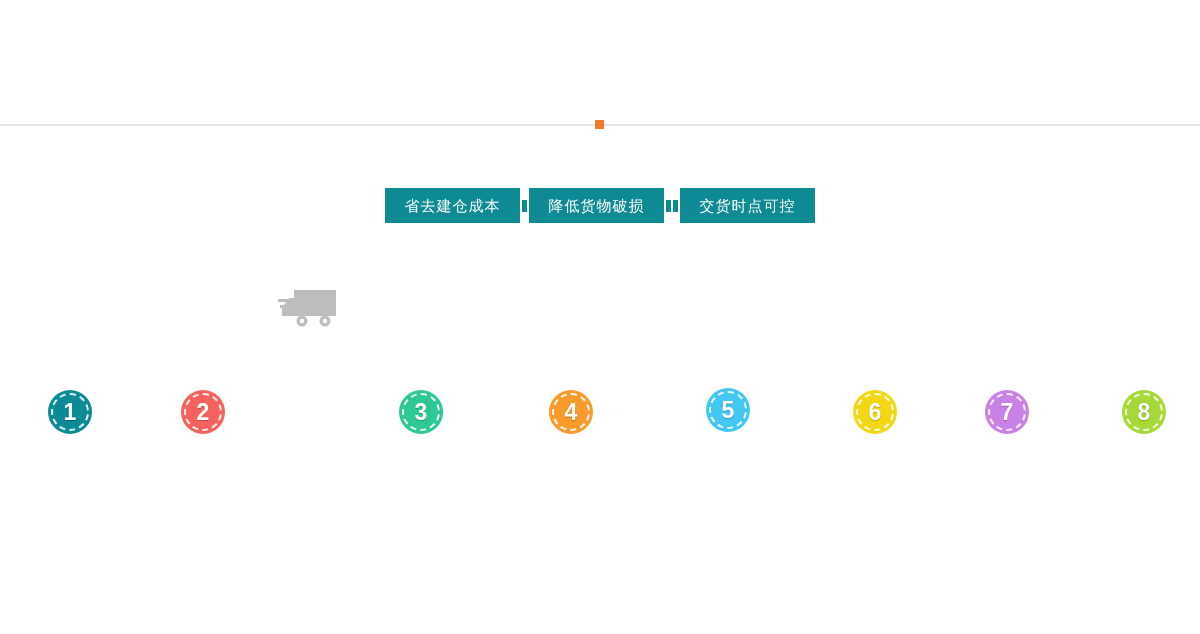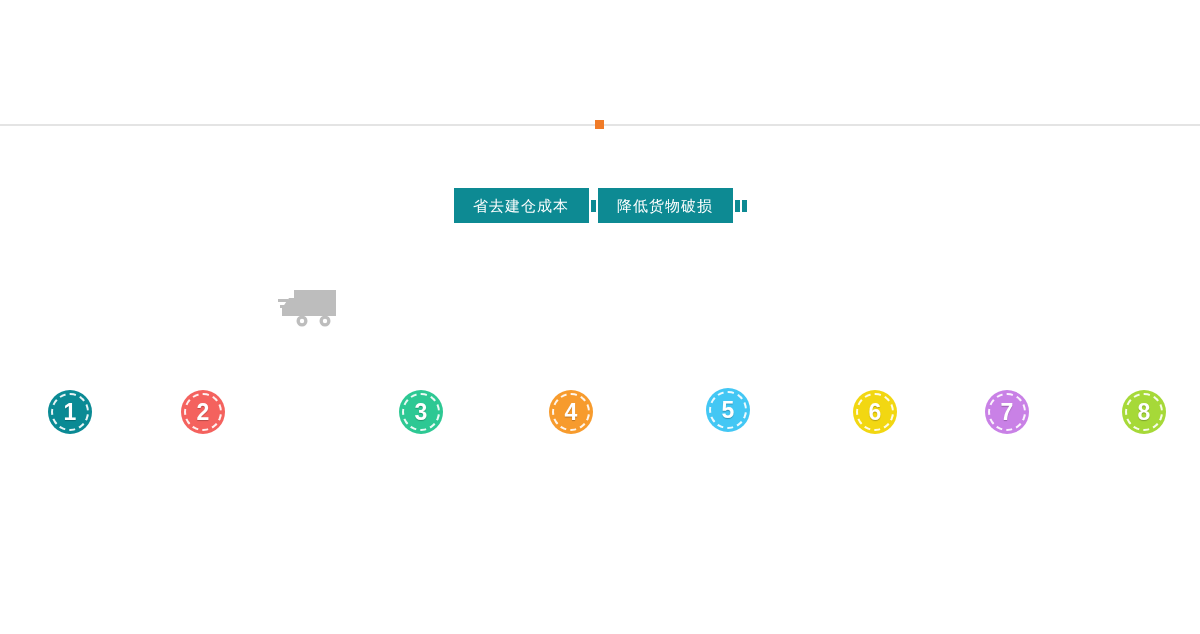--- a/index.html
+++ b/index.html
@@ -121,20 +121,21 @@
 
   <div class="divider-line"></div>
   <div class="divider-accent"></div>
 
   <div class="benefit-row">
     <button class="benefit-tag">省去建仓成本</button>
     <span class="benefit-sep"></span>
     <button class="benefit-tag">降低货物破损</button>
     <span class="benefit-sep"></span>
     <span class="benefit-sep"></span>
+    <button class="benefit-tag">交货时点可控</button>
   </div>
 
   <span class="truck">
     <svg width="62" height="44" viewBox="0 0 62 44" xmlns="http://www.w3.org/2000/svg">
       <g fill="#bdbdbd">
         <rect x="0" y="15" width="10" height="3"></rect>
         <rect x="2" y="21" width="8" height="3"></rect>
         <path d="M16 6 h42 v26 h-42 z"></path>
         <path d="M16 14 h-5 l-7 10 v8 h12 z"></path>
         <circle cx="24" cy="37" r="5.5"></circle>

